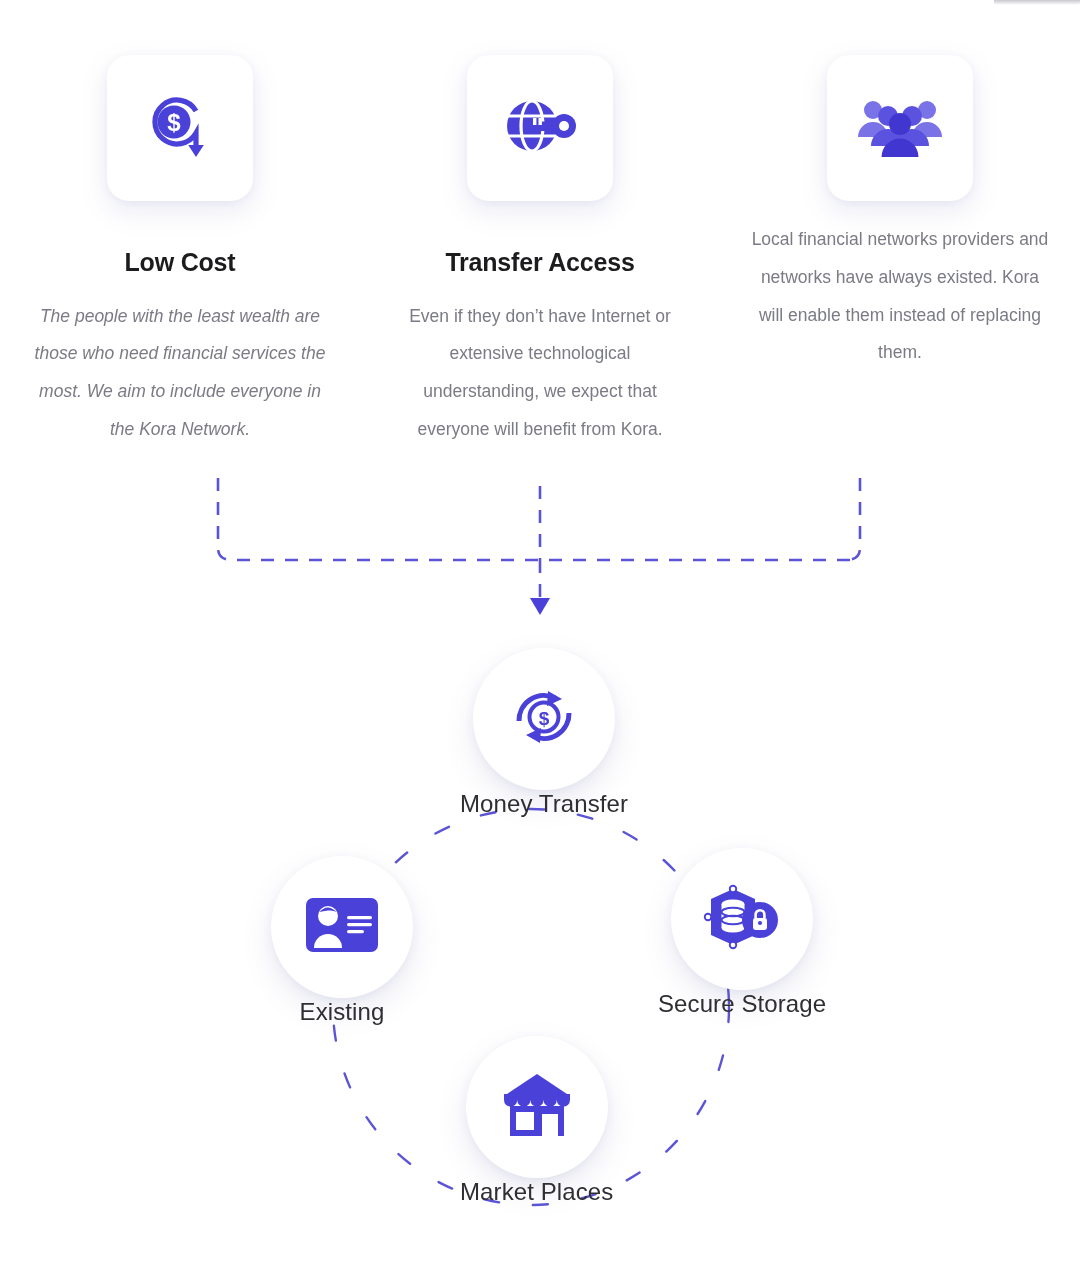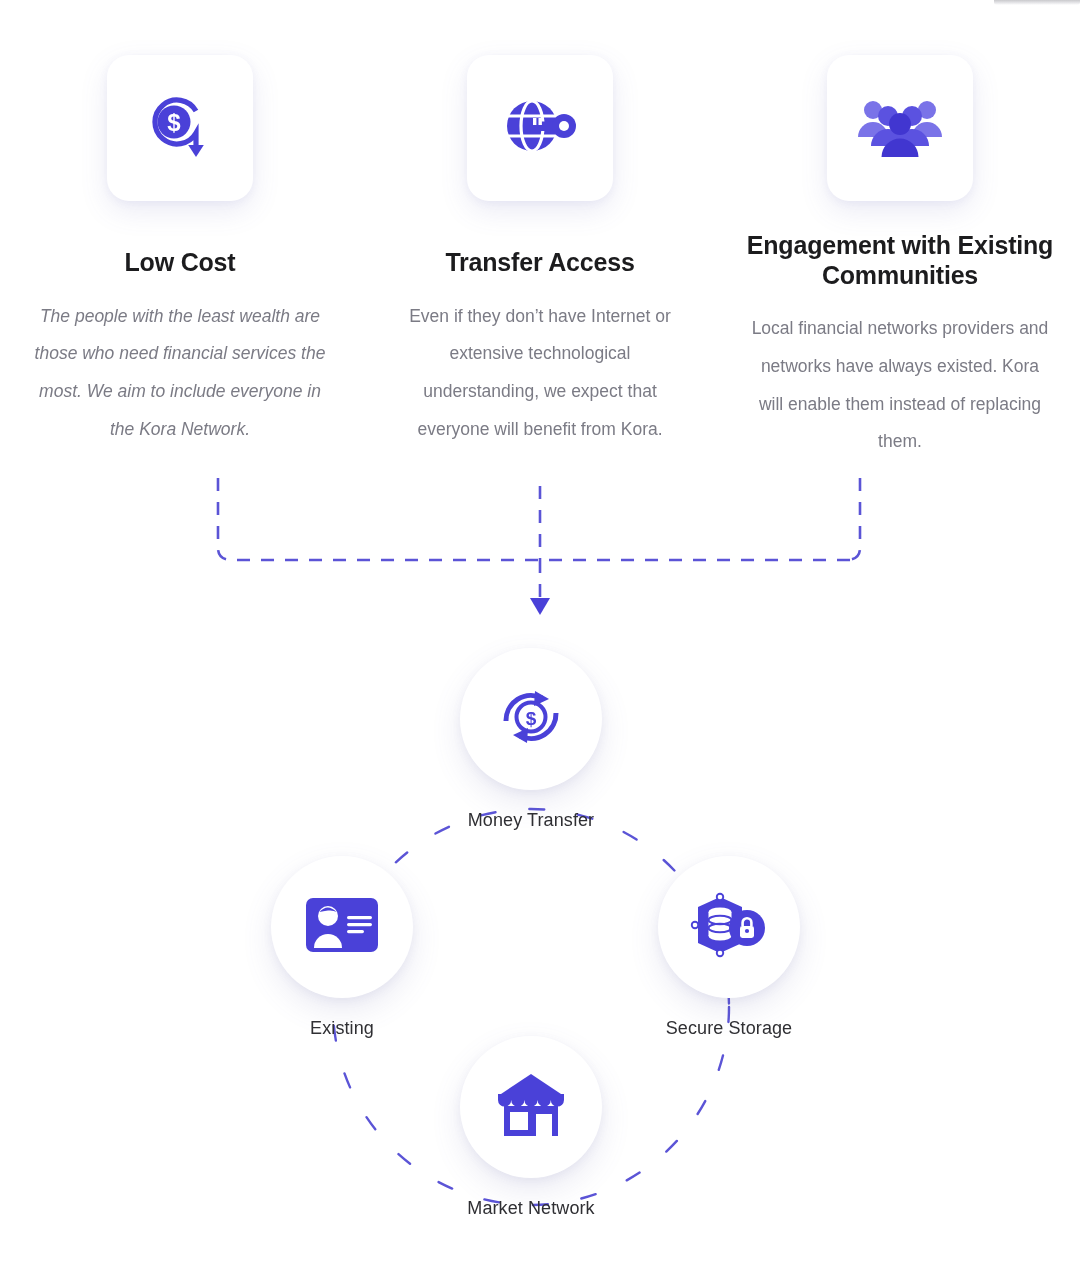--- a/index.html
+++ b/index.html
@@ -119,30 +119,29 @@
     border-radius: 50%;
     background: #ffffff;
     box-shadow: 0 12px 30px rgba(104, 106, 170, 0.14),
                 0 3px 10px rgba(104, 106, 170, 0.08);
     display: flex;
     align-items: center;
     justify-content: center;
   }
 
   .node-label {
-    margin-top: 20px;
-    font-size: 18px;
+    font-size: 24px;
     color: #2f2f33;
     white-space: nowrap;
     letter-spacing: 0.1px;
   }
 
   .node-money    { left: 460px; top: 28px; }
   .node-identity { left: 271px; top: 236px; }
-  .node-secure   { left: 658px; top: 236px; }
+  .node-secure   { left: 658px; top: 228px; }
   .node-market   { left: 460px; top: 416px; }
 </style>
 </head>
 <body>
 
 <div id="page">
 
   <div class="top-sliver"></div>
 
   <div class="features">
@@ -205,21 +204,20 @@
               <path d="M38 53 a17 17 0 0 1 34 0 z"></path>
             </g>
 
             <g fill="#4136D0">
               <circle cx="43" cy="31" r="11"></circle>
               <path d="M24.5 64 a18.5 18.5 0 0 1 37 0 z"></path>
             </g>
           </svg>
         </span>
       </div>
-      <div class="feature-title two-line">Engagement with Existing Communities</div>
       <div class="feature-body">Local financial networks providers and networks have always existed. Kora will enable them instead of replacing them.</div>
     </div>
 
   </div>
 
   <svg class="connector" width="1080" height="170" style="top:460px">
     <g fill="none" stroke="#5B54D6" stroke-width="2.6" stroke-dasharray="13 11" stroke-linecap="butt">
 
       <path d="M218 18 L218 88 Q218 100 232 100 L860 100"></path>
 
@@ -325,18 +323,18 @@
 
             <rect x="9" y="34" width="54" height="30" fill="#4A41D8"></rect>
 
             <rect x="15" y="40" width="18" height="18" fill="#ffffff"></rect>
 
             <rect x="41" y="38" width="16" height="28" fill="#ffffff"></rect>
             <rect x="41" y="38" width="16" height="4" fill="#4A41D8"></rect>
           </svg>
         </span>
       </div>
-      <div class="node-label">Market Network</div>
+      <div class="node-label">Market Places</div>
     </div>
 
   </div>
 
 </div>
 
 </body></html>

